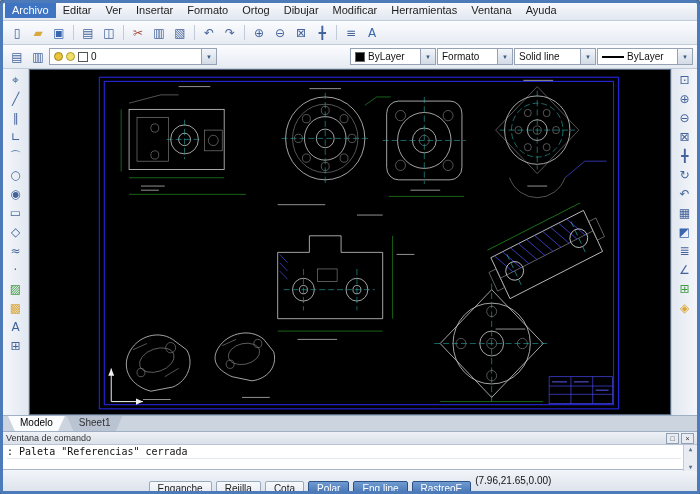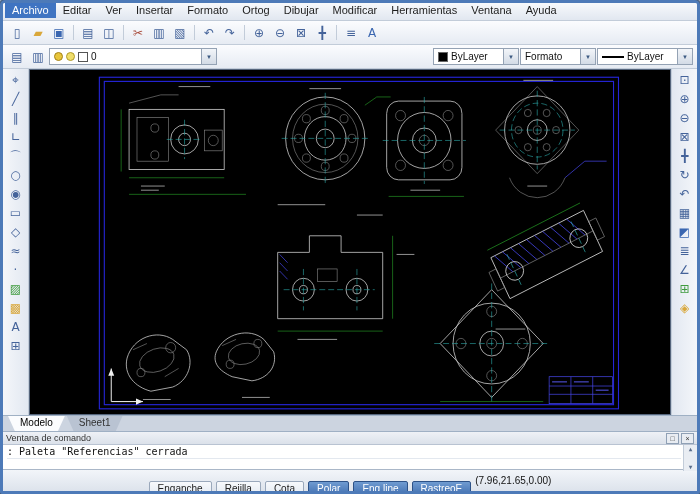--- a/index.html
+++ b/index.html
@@ -140,20 +140,24 @@
     <div class="spacer"></div>
     <div class="combo" style="width:86px">
       <span class="swatch"></span>
       <span>ByLayer</span>
       <span class="arrow">▼</span>
     </div>
     <div class="combo" style="width:76px">
       <span>Formato</span>
       <span class="arrow">▼</span>
     </div>
+    <div class="combo" style="width:82px">
+      <span>Solid line</span>
+      <span class="arrow">▼</span>
+    </div>
     <div class="combo" style="width:96px">
       <span class="lsample"></span>
       <span>ByLayer</span>
       <span class="arrow">▼</span>
     </div>
   </div>
 
   <div class="main">
 
     <div class="vtool left">

